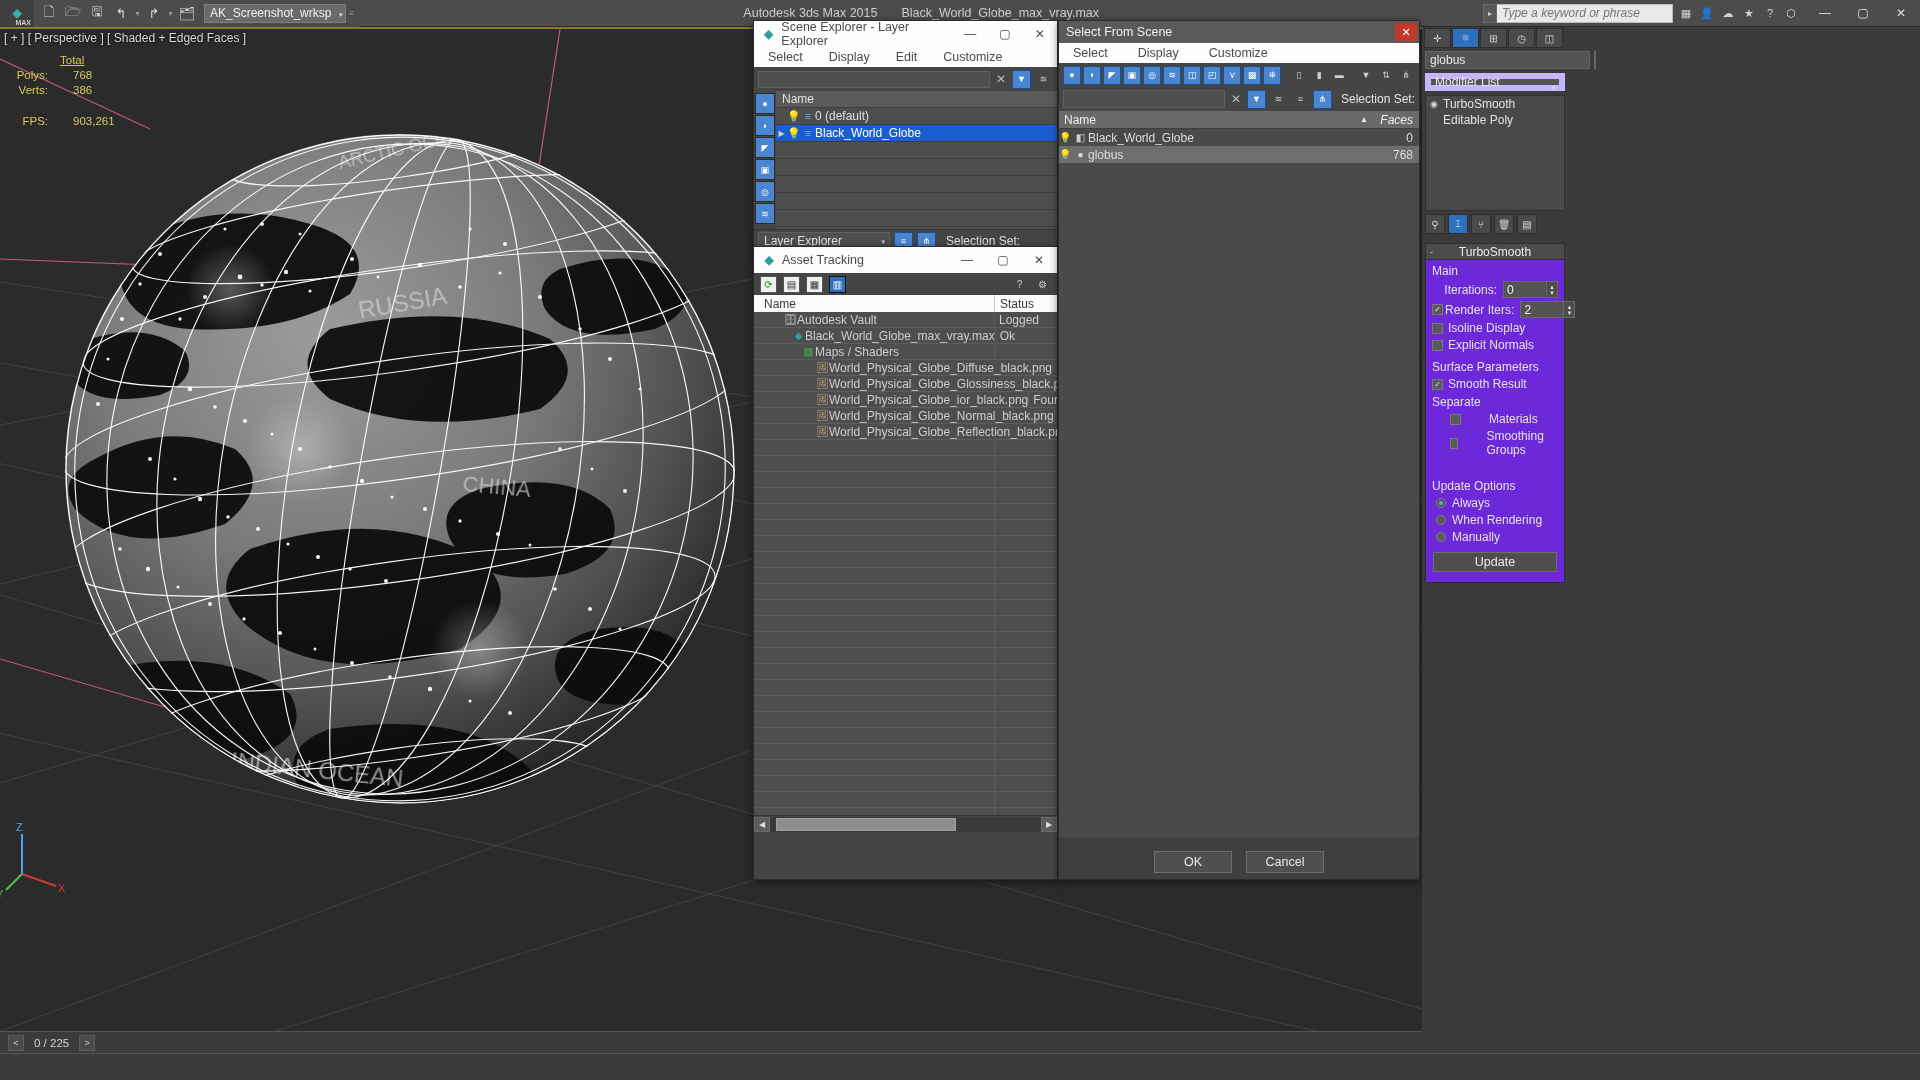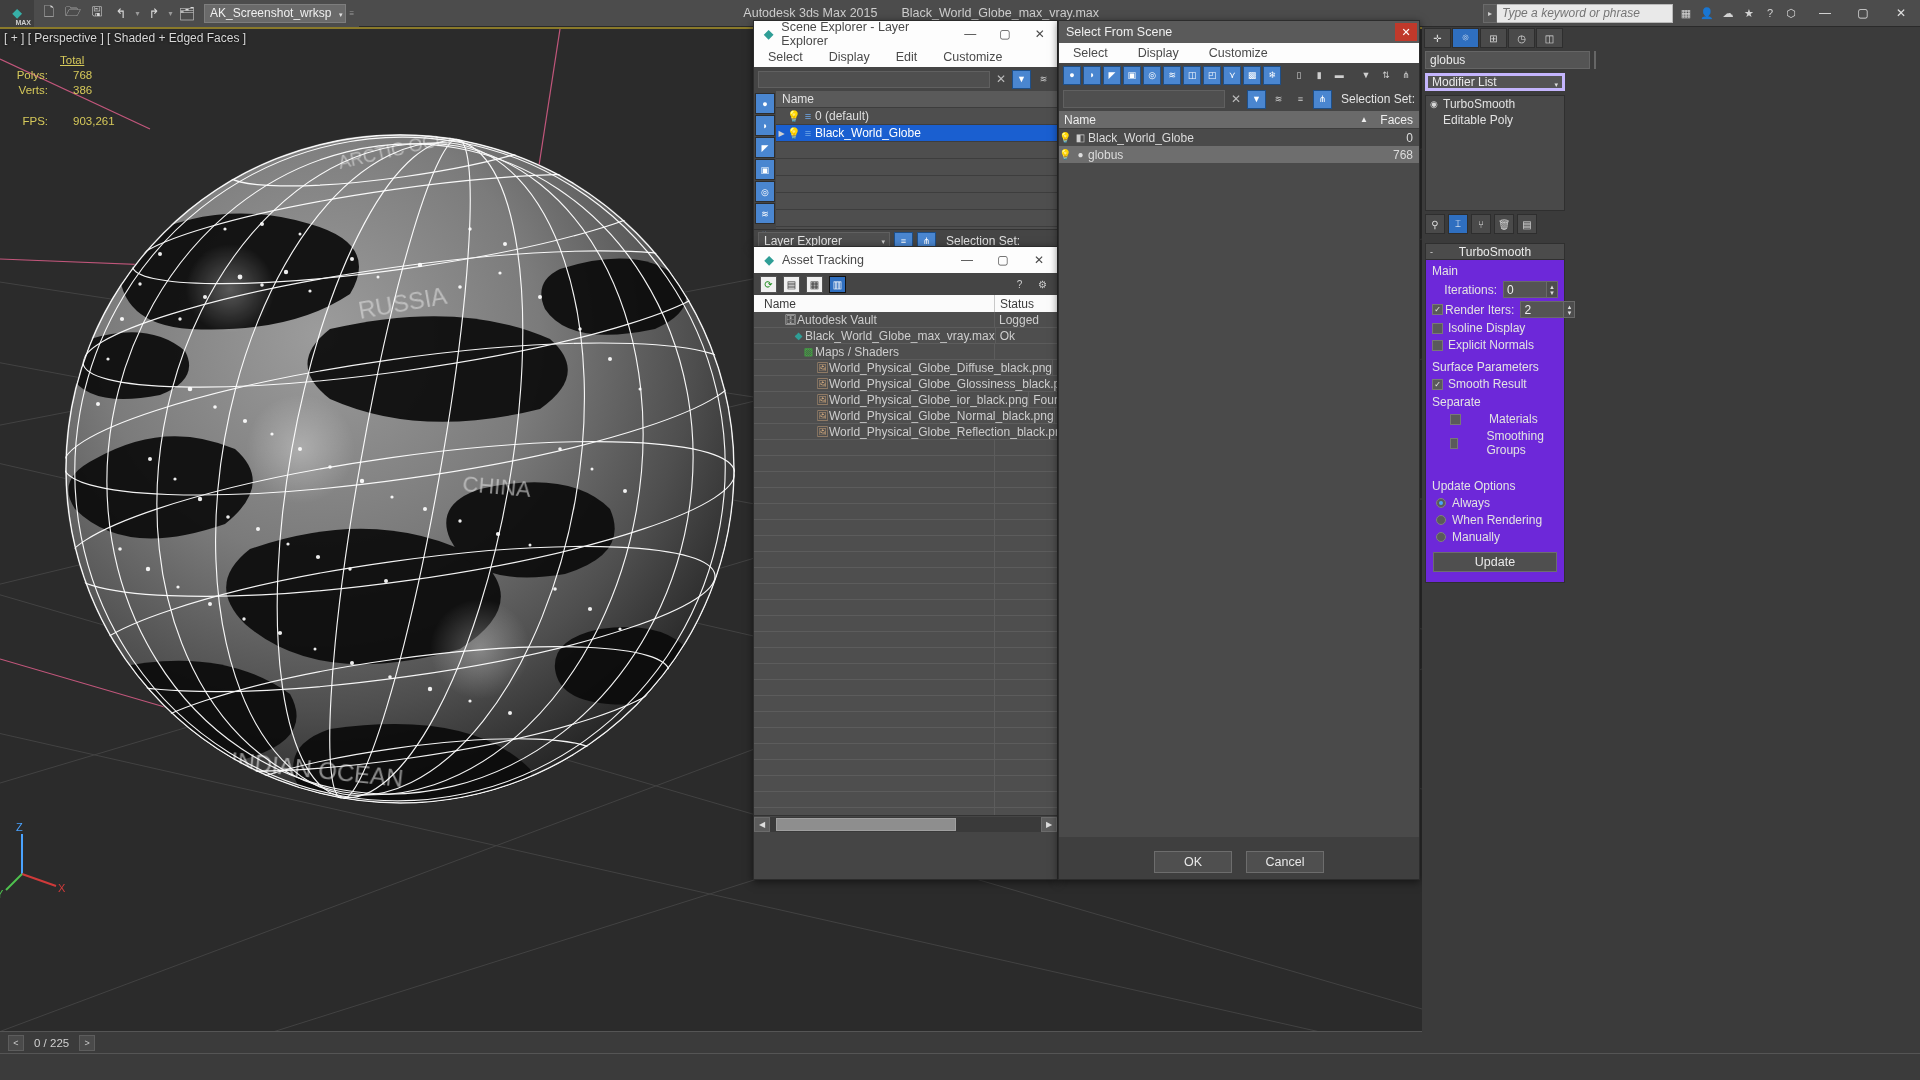--- a/index.html
+++ b/index.html
@@ -158,21 +158,21 @@
   .sfs-title .cls{width:22px;height:18px;background:#c0392b;color:#fff;display:flex;align-items:center;justify-content:center;font-size:11px;margin-right:2px;}
   .sfs-menu { height:20px; background:#fdfdfd; display:flex; align-items:center; padding-left:14px; gap:30px; color:#4a4a4a; font-size:12.5px;}
   .sfs-tools { height:24px; background:#454545; display:flex; align-items:center; padding:0 4px; gap:2px;}
   .sfs-tools .vs { width:5px; }
   .sfs-find { height:24px; background:#454545; display:flex; align-items:center; padding:0 4px; gap:3px;}
   .sfs-find .fi { flex:1; height:18px; background:#4f4f4f; border:1px solid #606060;}
   .sfs-find .ss { color:#e4e4e4; font-size:12px; margin-left:6px;}
   .sfs-head { height:18px; background:#6a6a6a; display:flex; color:#eee; font-size:12px; border-bottom:1px solid #3d3d3d;}
   .sfs-head .hn { flex:1; padding-left:5px; display:flex; align-items:center;}
   .sfs-head .sortar { width:14px; display:flex; align-items:center; justify-content:center; font-size:8px;}
-  .sfs-head .hf { width:48px; padding-right:6px; display:flex; align-items:center; justify-content:flex-end; }
+  .sfs-head .hf { width:48px; padding-right:6px; display:flex; align-items:center; justify-content:flex-end;font-style:italic; }
   .sfs-row { height:17px; display:flex; font-size:12px; color:#dcdcdc; align-items:center;}
   .sfs-row.sel { background:#6e6e6e; }
   .sfs-row .nm { flex:1; display:flex; align-items:center; }
   .sfs-row .fc { width:48px; text-align:right; padding-right:6px; }
   .sfs-btns { position:absolute; left:0; bottom:0; width:100%; height:34px; display:flex; align-items:center; justify-content:center; gap:14px;}
   .sfs-btns button {
     width:78px; height:22px; background:#4f4f4f; border:1px solid #6d6d6d; color:#e8e8e8;
     font-family:"Liberation Sans",sans-serif; font-size:12.5px;
   }
 
@@ -185,21 +185,21 @@
   }
   .cp-tabs .tb.on { background:#2f6fc0; color:#fff; }
   .cp-name { height:22px; display:flex; align-items:center; gap:4px; padding:0 3px;}
   .cp-name input {
     flex:1; height:18px; background:#545454; border:1px solid #656565; color:#eaeaea;
     font-family:"Liberation Sans",sans-serif; font-size:12px; padding:0 4px;
   }
   .cp-name .sw { width:18px;height:18px;background:#8fd4c8;border:1px solid #666; }
   .cp-mlist { height:22px; display:flex; align-items:center; padding:0 3px;}
   .cp-mlist .box {
-    flex:1; height:18px; background:#545454; border:3px solid #c4b5fd; color:#eaeaea;
+    flex:1; height:18px; background:#545454; border:6px solid #c4b5fd; color:#eaeaea;
     font-size:12px; display:flex; align-items:center; padding-left:4px; position:relative;
   }
   .cp-mlist .box .car{ position:absolute; right:4px; top:5px; font-size:7px; color:#ddd;}
   .modstack {
     margin:2px 3px 0 3px; height:116px; background:#494949; border:1px solid #2f2f2f; overflow:hidden;
   }
   .modstack .mrow { height:16px; display:flex; align-items:center; font-size:12px; color:#e2e2e2; padding-left:4px;}
   .modstack .mrow .bulb { width:13px; color:#d8d8d8; font-size:9px;}
   .modstack .mrow.ind { padding-left:17px; }
   .modbar { margin:2px 3px 0 3px; height:22px; background:#3b3b3b; display:flex; align-items:center; gap:3px;}

